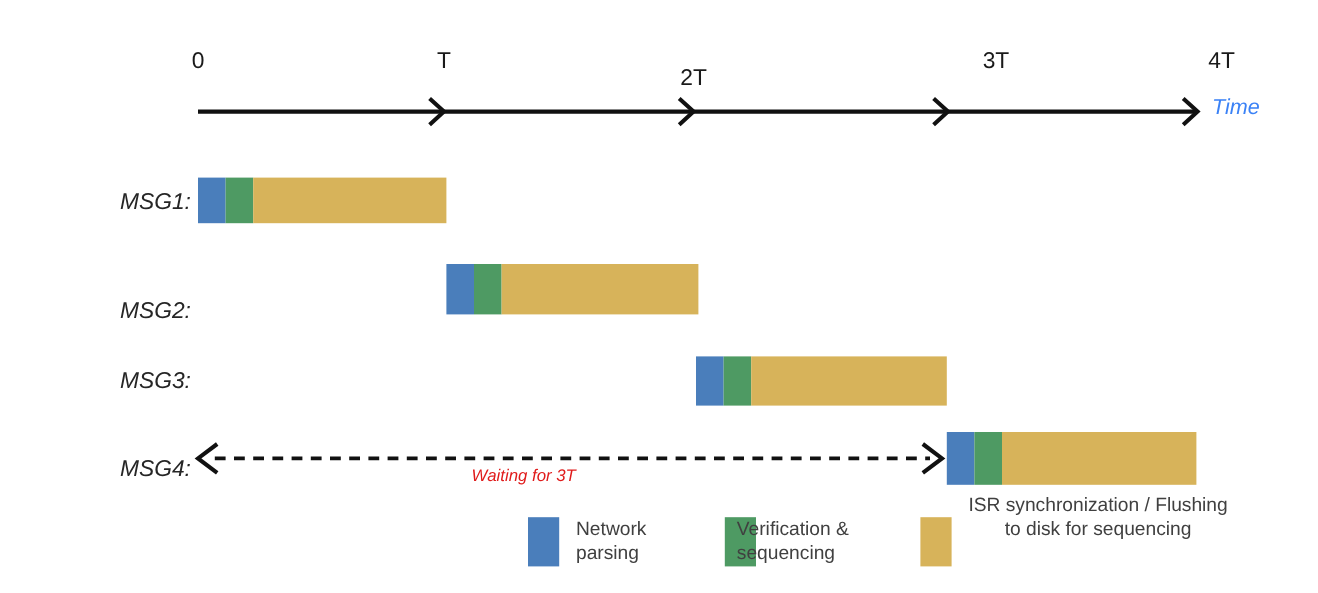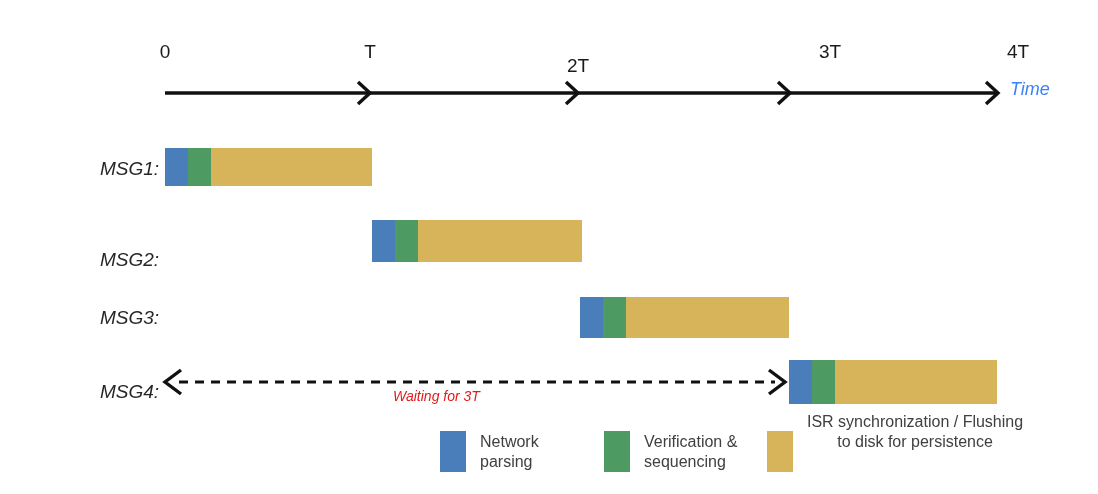--- a/index.html
+++ b/index.html
@@ -155,24 +155,24 @@
 
   <div class="waiting-text" id="waiting-label" style="left: 393px; top: 353px; color: rgb(224, 27, 27);">Waiting for 3T</div>
 
   <div id="legend">
       <div class="legend-swatch" style="left: 440px; top: 431px; width: 26px; height: 41px; background: rgb(74, 126, 187);"></div>
       <div class="legend-text" style="left: 480px; top: 432px;">
         <div>Network</div>
         <div>parsing</div>
       </div>
       <div class="legend-swatch" style="left: 604px; top: 431px; width: 26px; height: 41px; background: rgb(78, 154, 99);"></div>
-      <div class="legend-text" style="left: 644px; top: 432px;">
+      <div class="legend-text" style="left: 614px; top: 432px;">
         <div>Verification &amp;</div>
         <div>sequencing</div>
       </div>
       <div class="legend-swatch" style="left: 767px; top: 431px; width: 26px; height: 41px; background: rgb(215, 179, 90);"></div>
       <div class="legend-text" style="left: 807px; top: 412px; text-align: center;">
         <div>ISR synchronization / Flushing</div>
-        <div>to disk for persistence</div>
+        <div>to disk for sequencing</div>
       </div>
     </div>
 
 </div>
 
 </body></html>

